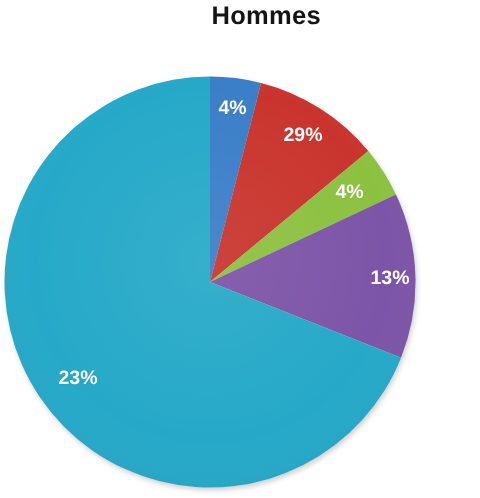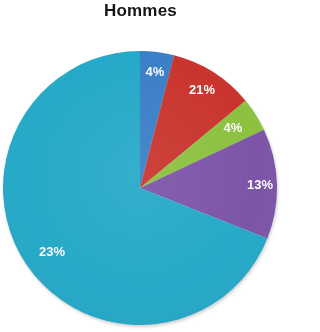--- a/index.html
+++ b/index.html
@@ -31,20 +31,21 @@
     top: 1px;
     width: 281px;
     text-align: center;
     font-family: "Liberation Sans", sans-serif;
     font-size: 17px;
     font-weight: bold;
     color: #151515;
     letter-spacing: 0.2px;
     line-height: 20px;
     white-space: nowrap;
+    padding-left: 37px;
   }
 
   #pie-area {
     position: absolute;
     left: 0;
     top: 0;
     width: 281px;
     height: 332px;
   }
 
@@ -95,20 +96,20 @@
           <path d="M 140 188 L 174.07 55.30 A 137 137 0 0 1 245.56 100.67 Z" fill="#c9342f" class="slice-path"></path>
           <path d="M 140 188 L 245.56 100.67 A 137 137 0 0 1 263.96 129.67 Z" fill="#8cc140" class="slice-path"></path>
           <path d="M 140 188 L 263.96 129.67 A 137 137 0 0 1 267.38 238.43 Z" fill="#7d55a8" class="slice-path"></path>
           <path d="M 140 188 L 267.38 238.43 A 137 137 0 1 1 140.00 51.00 Z" fill="#27a9c8" class="slice-path"></path>
         </g>
       <circle id="pie-sheen" cx="140" cy="188" r="137" fill="url(#sliceShade)"></circle>
     </svg>
 
     <div id="labels-layer">
         <div class="slice-label" style="left: 155px; top: 72px;">4%</div>
-        <div class="slice-label" style="left: 202px; top: 90px;">21%</div>
+        <div class="slice-label" style="left: 202px; top: 90px;">29%</div>
         <div class="slice-label" style="left: 233px; top: 128px;">4%</div>
         <div class="slice-label" style="left: 260px; top: 185px; text-align: center;">13%</div>
         <div class="slice-label" style="left: 52px; top: 252px;">23%</div>
       </div>
   </div>
 
 </div>
 
 </body></html>

